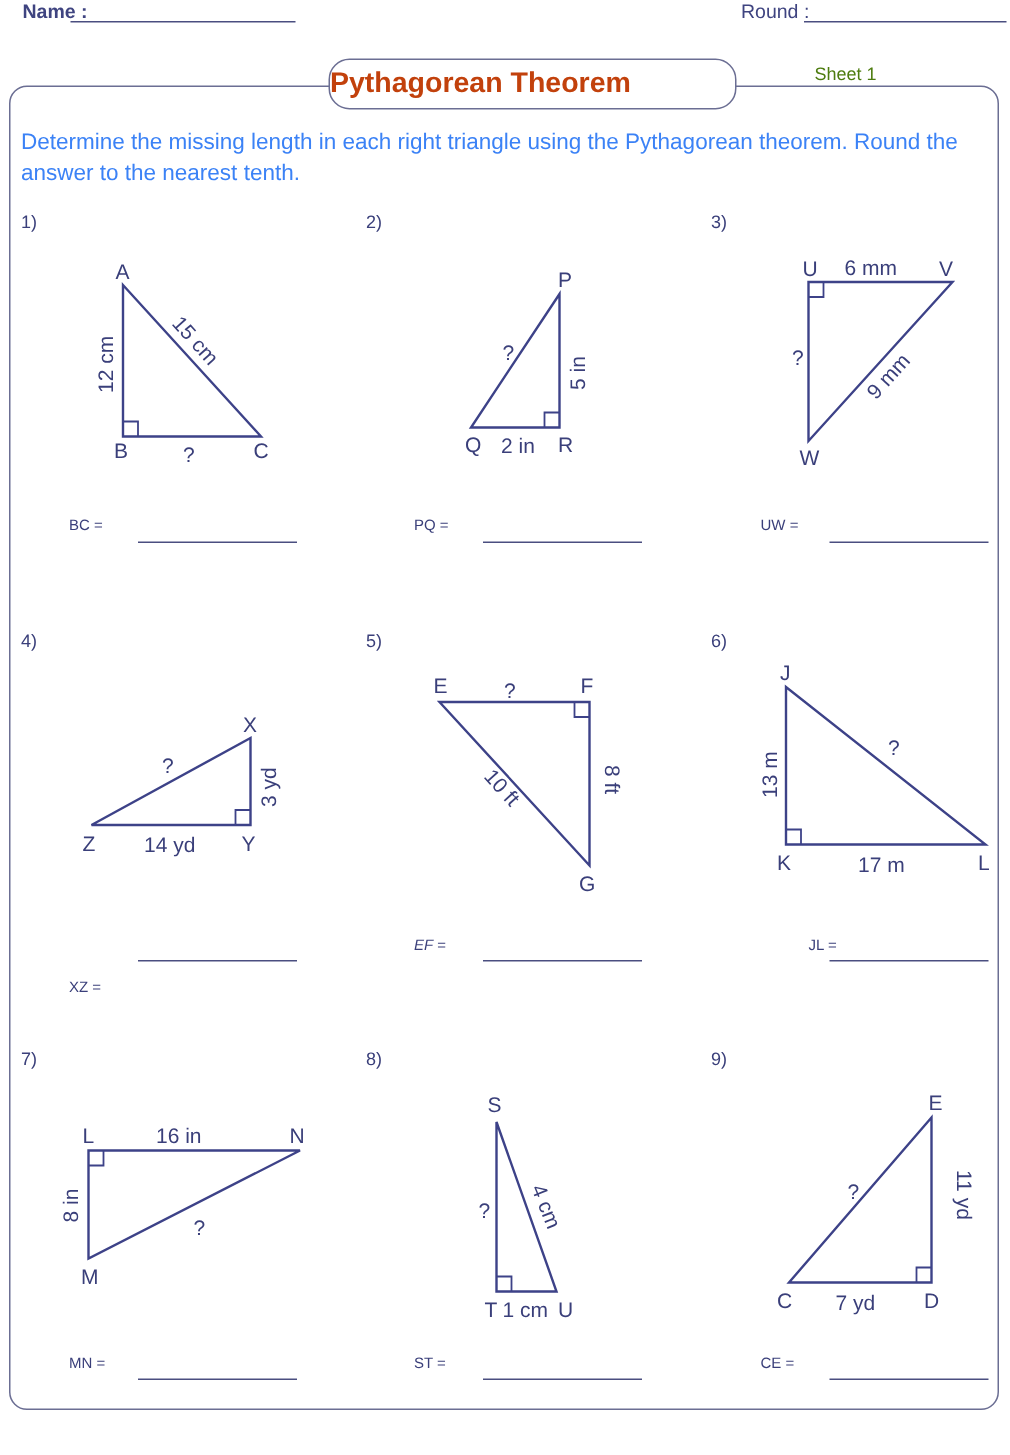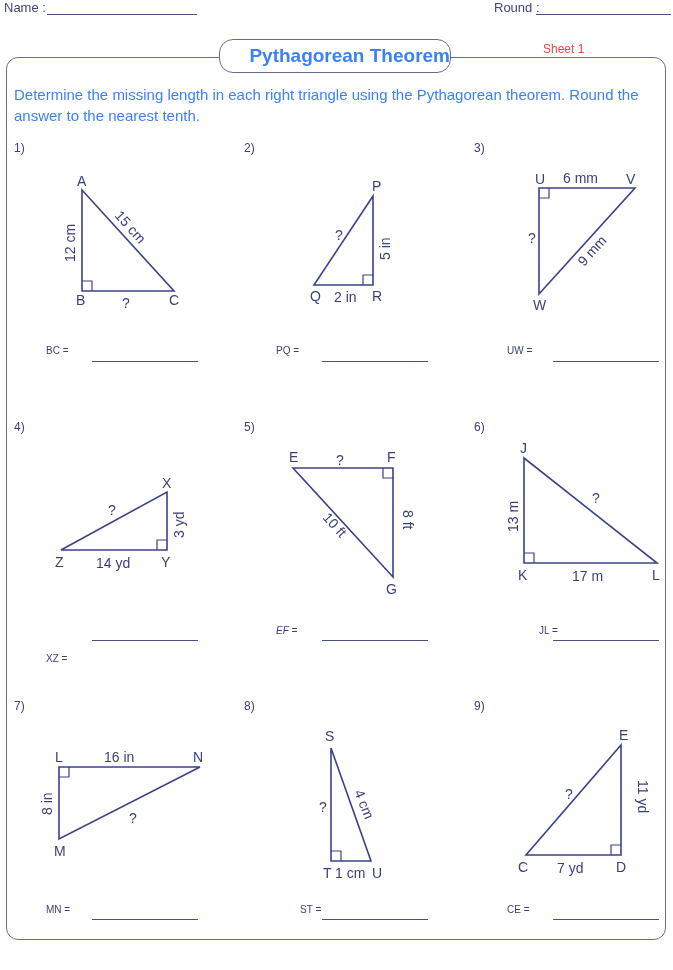--- a/index.html
+++ b/index.html
@@ -3,37 +3,37 @@
 <meta charset="utf-8">
 <style>
   html, body { margin:0; padding:0; background:#ffffff; }
   body { width:673px; height:970px; position:relative; overflow:hidden;
          font-family:"Liberation Sans", "DejaVu Sans", sans-serif; color:#3a3f7a; }
   .abs { position:absolute; }
   .hdr-label { font-size:13px; color:#3f4480; }
   .hdr-line { height:0; border-bottom:1.2px solid #4a4e80; }
   .frame { left:6px; top:57px; width:660px; height:883px; border:1.6px solid #6b6e93;
            border-radius:12px; box-sizing:border-box; }
-  .title-pill { left:219px; top:39px; width:232px; height:34px; background:#fff;
+  .title-pill { left:219px; top:39px; width:272px; height:34px; background:#fff;
                 border:1.6px solid #6b6e93; border-radius:14px; box-sizing:border-box;
-                display:flex; align-items:center; justify-content:flex-end;
-                font-weight:bold; font-size:19px; color:#3b82f6; }
-  .sheet { left:543px; top:42px; font-size:12px; color:#ef4444; }
+                display:flex; align-items:center; justify-content:flex-start;
+                font-weight:bold; font-size:19px; color:#c2410c; }
+  .sheet { left:543px; top:42px; font-size:12px; color:#4d7c0f; }
   .instr { left:14px; top:84px; width:650px; font-size:15px; line-height:21px; color:#3b82f6; }
   .num { font-size:12px; color:#3a3f7a; }
   .ans-label { font-size:10px; color:#3a3f7a; }
   .ans-line { height:0; border-bottom:1.4px solid #4a4e80; width:106px; }
   svg text { font-family:"Liberation Sans", "DejaVu Sans", sans-serif; fill:#3a3f7a; font-size:14px; }
   svg .tri { fill:none; stroke:#3d4288; stroke-width:1.6; }
   svg .ra { fill:none; stroke:#3d4288; stroke-width:1.2; }
 </style>
 </head>
 <body>
 
-<span class="abs hdr-label" style="left:4px;top:0px;">Name :</span>
+<span class="abs hdr-label" style="left:15px;top:0px;font-weight:bold;">Name :</span>
 <div class="abs hdr-line" style="left:47px;top:14px;width:150px;"></div>
 <span class="abs hdr-label" style="left:494px;top:0px;">Round :</span>
 <div class="abs hdr-line" style="left:536px;top:14px;width:135px;"></div>
 
 <div class="abs frame"></div>
 <div class="abs title-pill">
     <span>Pythagorean Theorem</span>
   </div>
 <span class="abs sheet">Sheet 1</span>
 
@@ -160,16 +160,16 @@
 
 <span class="abs ans-label" style="left:46px;top:625px;margin-top:28px;">XZ =</span>
 <div class="abs ans-line" style="left:92px;top:640px;"></div>
 <span class="abs ans-label" style="left:276px;top:625px;font-style:italic;">EF =</span>
 <div class="abs ans-line" style="left:322px;top:640px;"></div>
 <span class="abs ans-label" style="left:507px;top:625px;margin-left:32px;">JL =</span>
 <div class="abs ans-line" style="left:553px;top:640px;"></div>
 
 <span class="abs ans-label" style="left:46px;top:904px;">MN =</span>
 <div class="abs ans-line" style="left:92px;top:919px;"></div>
-<span class="abs ans-label" style="left:276px;top:904px;margin-left:24px;">ST =</span>
+<span class="abs ans-label" style="left:276px;top:904px;">ST =</span>
 <div class="abs ans-line" style="left:322px;top:919px;"></div>
 <span class="abs ans-label" style="left:507px;top:904px;">CE =</span>
 <div class="abs ans-line" style="left:553px;top:919px;"></div>
 
 </body></html>

